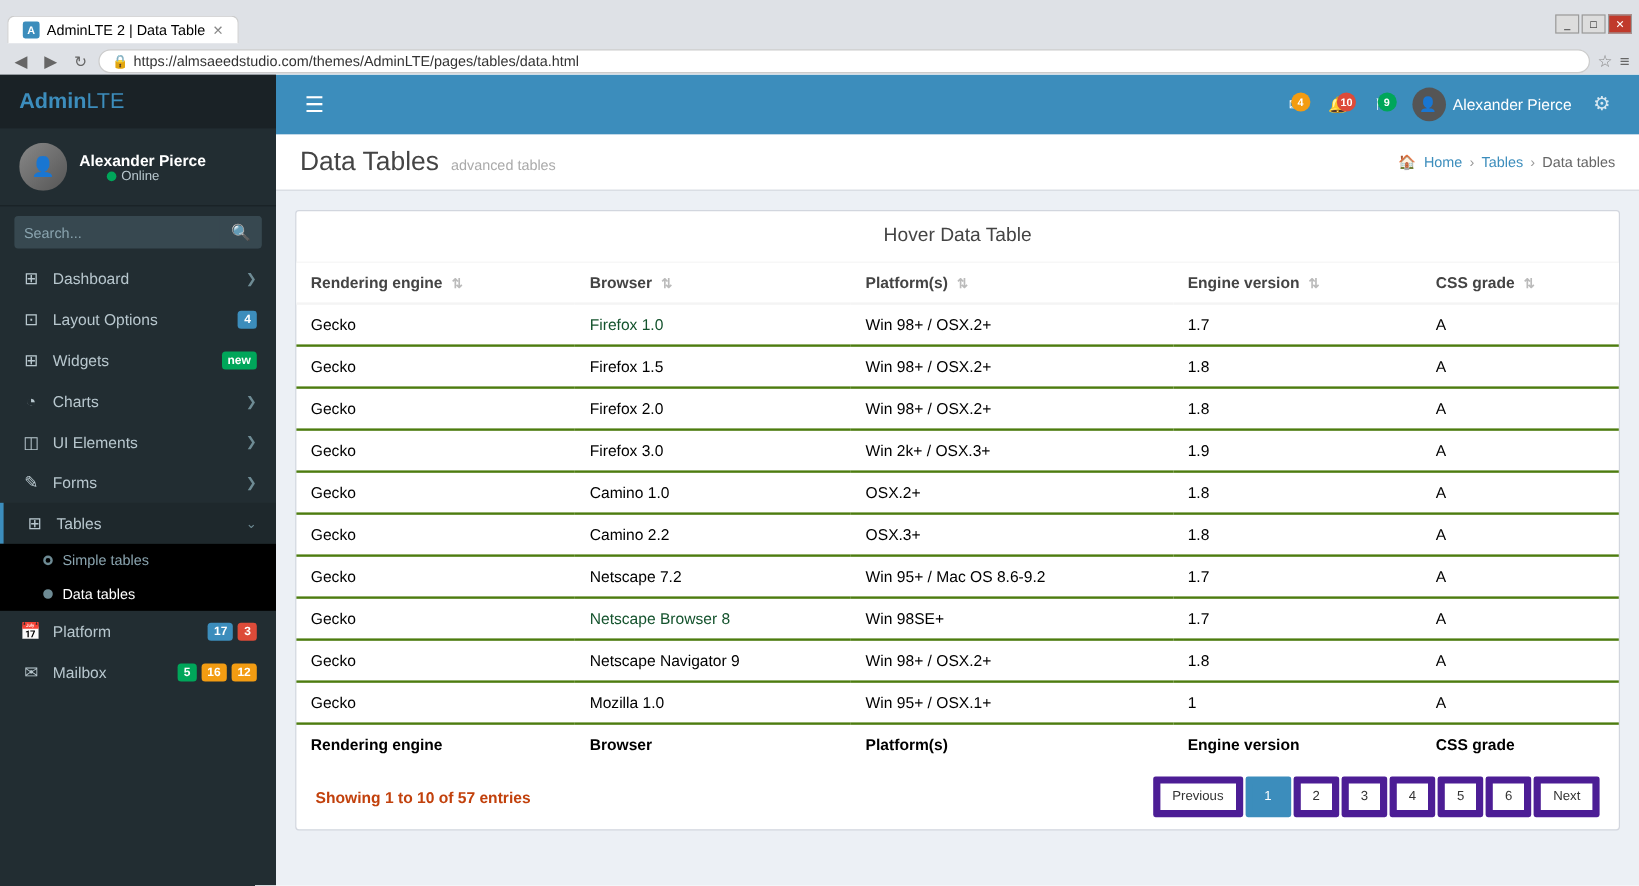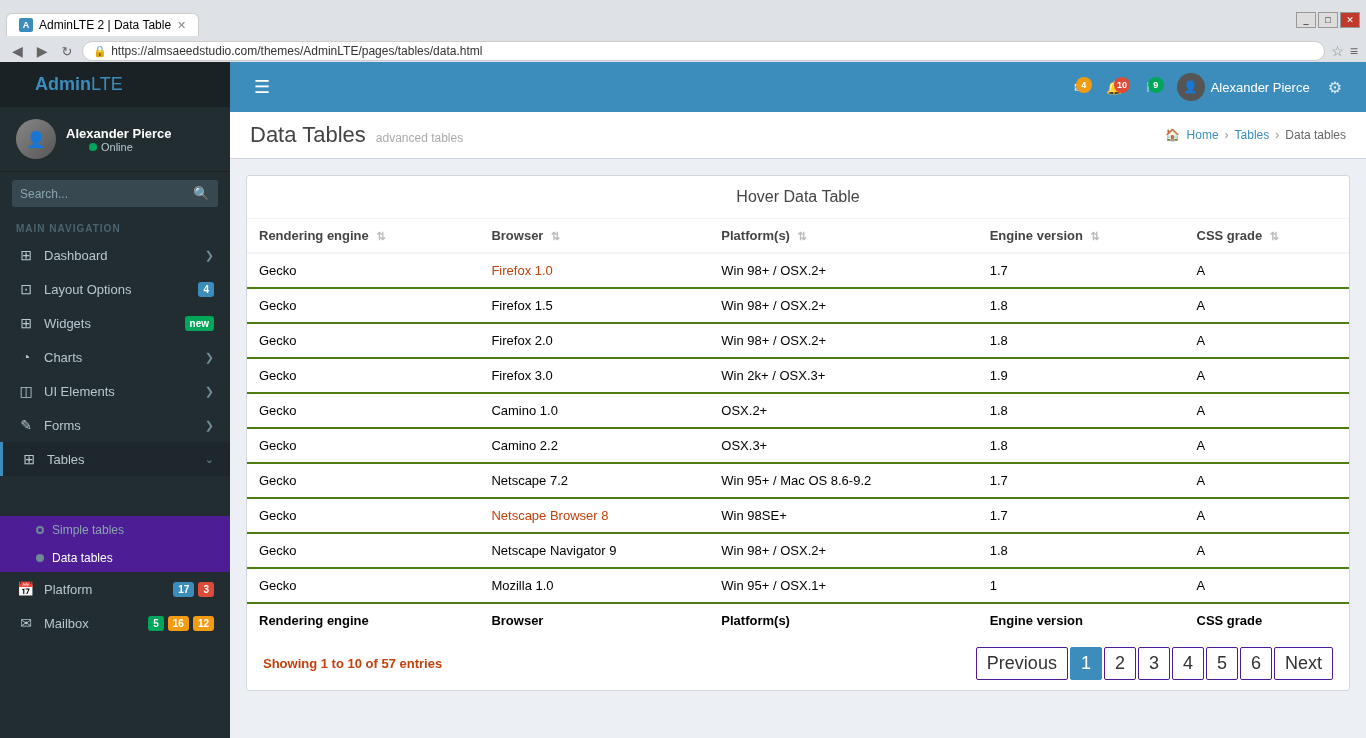--- a/index.html
+++ b/index.html
@@ -21,21 +21,21 @@
     .browser-window-controls { display: flex; gap: 2px; margin-left: 4px; }
     .win-btn { width: 20px; height: 16px; border: 1px solid #999; background: #ddd; font-size: 9px; display: flex; align-items: center; justify-content: center; cursor: pointer; }
     .win-btn.close-btn { background: #c0392b; color: #fff; }
 
     
     .app { display: flex; flex: 1; overflow: hidden; }
 
     
     .sidebar { width: 230px; background: #222d32; color: #b8c7ce; flex-shrink: 0; display: flex; flex-direction: column; overflow-y: auto; }
     .sidebar-header { background: #1a2226; padding: 12px 16px; display: flex; align-items: center; gap: 10px; }
-    .sidebar-logo { font-size: 18px; font-weight: bold; color: #fff; margin-left: 19px; }
+    .sidebar-logo { font-size: 18px; font-weight: bold; color: #fff; }
     .sidebar-logo span { color: #3c8dbc; }
     .sidebar-user { padding: 12px 16px; border-bottom: 1px solid #1a2226; display: flex; align-items: center; gap: 10px; }
     .user-avatar { width: 40px; height: 40px; border-radius: 50%; background: #555; overflow: hidden; flex-shrink: 0; }
     .user-avatar-img { width: 100%; height: 100%; background: linear-gradient(135deg, #888 0%, #555 100%); display: flex; align-items: center; justify-content: center; color: #fff; font-size: 16px; }
     .user-info .user-name { color: #fff; font-weight: bold; font-size: 13px; }
     .user-status { display: flex; align-items: center; gap: 4px; font-size: 11px; padding-left: 23px; }
     .status-dot { width: 8px; height: 8px; border-radius: 50%; background: #00a65a; }
     .search-box { padding: 8px 12px; }
     .search-input-wrap { display: flex; background: #374850; border-radius: 3px; overflow: hidden; }
     .search-input-wrap input { background: transparent; border: none; color: #22c55e; padding: 6px 8px; flex: 1; font-size: 12px; outline: none; }
@@ -46,21 +46,21 @@
     .nav-item.active { background: #1e282c; border-left: 3px solid #3c8dbc; }
     .nav-item .nav-icon { width: 20px; margin-right: 8px; text-align: center; font-size: 14px; }
     .nav-item .nav-label { flex: 1; font-size: 13px; }
     .nav-item .nav-badge { font-size: 10px; padding: 2px 5px; border-radius: 3px; font-weight: bold; }
     .badge-blue { background: #3c8dbc; color: #fff; }
     .badge-green { background: #00a65a; color: #fff; }
     .badge-red { background: #dd4b39; color: #fff; }
     .badge-orange { background: #f39c12; color: #fff; }
     .badge-yellow { background: #f39c12; color: #fff; }
     .nav-arrow { font-size: 11px; color: #6e8b94; }
-    .nav-sub { background: #4c1d95; margin-top: 40px; }
+    .nav-sub { background: #000000; }
     .nav-sub-item { display: flex; align-items: center; padding: 7px 16px 7px 36px; cursor: pointer; color: #8aa4af; font-size: 12px; }
     .nav-sub-item.active { color: #fff; }
     .sub-dot { width: 8px; height: 8px; border-radius: 50%; border: 2px solid #6e8b94; margin-right: 8px; }
     .sub-dot.filled { background: #6e8b94; }
     .nav-multi-badge { display: flex; gap: 4px; }
 
     
     .topbar { background: #3c8dbc; height: 50px; display: flex; align-items: center; padding: 0 16px; flex-shrink: 0; }
     .topbar-toggle { color: #fff; font-size: 18px; cursor: pointer; padding: 4px 8px; }
     .topbar-spacer { flex: 1; }
@@ -89,27 +89,27 @@
     .box { background: #fff; border: 1px solid #d2d6de; border-radius: 3px; margin-bottom: 16px; }
     .box-header { padding: 12px 16px; border-bottom: 1px solid #f4f4f4; }
     .box-header-title { font-size: 16px; color: #444; font-weight: 400; text-align: center; }
     .box-body { padding: 0; }
 
     
     .data-table { width: 100%; border-collapse: collapse; }
     .data-table th, .data-table td { padding: 9px 12px; border-top: 2px solid #4d7c0f; text-align: left; font-size: 13px; }
     .data-table thead th { background: #fff; color: #444; font-weight: bold; border-bottom: 2px solid #f4f4f4; border-top: none; }
     .data-table thead th .sort-icon { color: #bbb; margin-left: 4px; font-size: 11px; }
-    .data-table a { color: #c2410c; text-decoration: none; }
+    .data-table a { color: #14532d; text-decoration: none; }
     .table-footer { display: flex; align-items: center; justify-content: space-between; padding: 10px 16px; }
     .table-info { color: #c2410c; font-size: 13px; font-weight: bold; }
 
     
     .pagination { display: flex; gap: 2px; }
-    .page-btn { padding: 5px 10px; border: 1px solid #4c1d95; background: #fff; color: #333; cursor: pointer; font-size: 18px; border-radius: 2px; }
+    .page-btn { padding: 5px 10px; border: 6px solid #4c1d95; background: #fff; color: #333; cursor: pointer; font-size: 11px; border-radius: 2px; }
     .page-btn.active { background: #3c8dbc; color: #fff; border-color: #3c8dbc; }
   </style>
 </head>
 <body>
 
 <div class="browser-chrome">
   <div style="display:flex; align-items:center; padding: 4px 6px 0; gap:4px;">
     <div class="browser-tabs" style="flex:1; padding:0;">
       <div class="browser-tab">
         <div class="browser-tab-icon">A</div>
@@ -158,21 +158,20 @@
       </div>
     </div>
 
     <div class="search-box">
       <div class="search-input-wrap">
         <input type="text" placeholder="Search..." style="">
         <button class="search-btn">🔍</button>
       </div>
     </div>
 
-    <div class="nav-section-label">MAIN NAVIGATION</div>
 
     <div class="nav-item">
       <span class="nav-icon">⊞</span>
       <span class="nav-label">Dashboard</span>
       <span class="nav-arrow">❯</span>
     </div>
 
     <div class="nav-item">
       <span class="nav-icon">⊡</span>
       <span class="nav-label">Layout Options</span>

